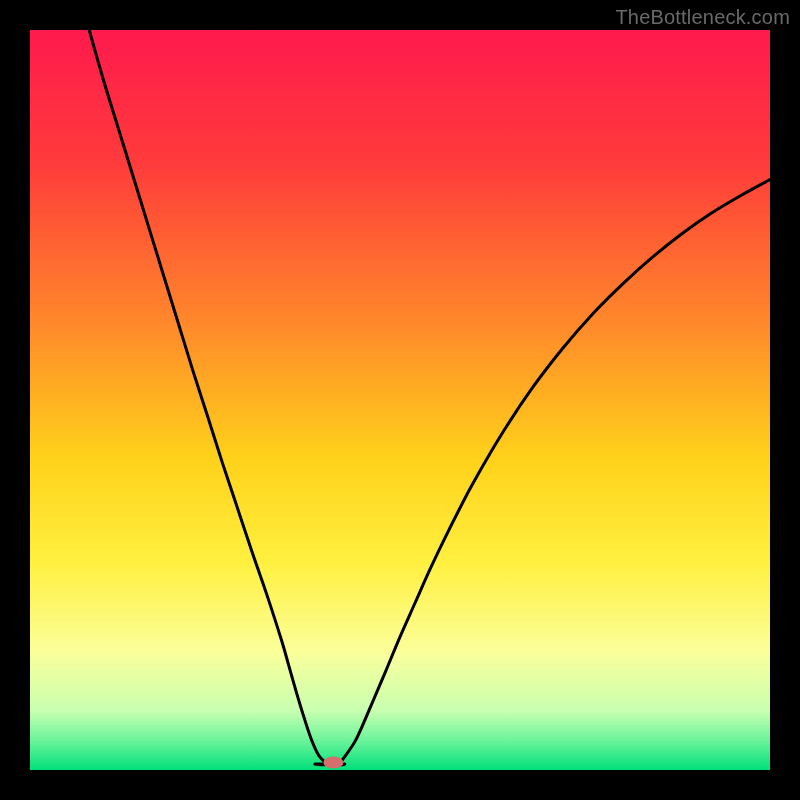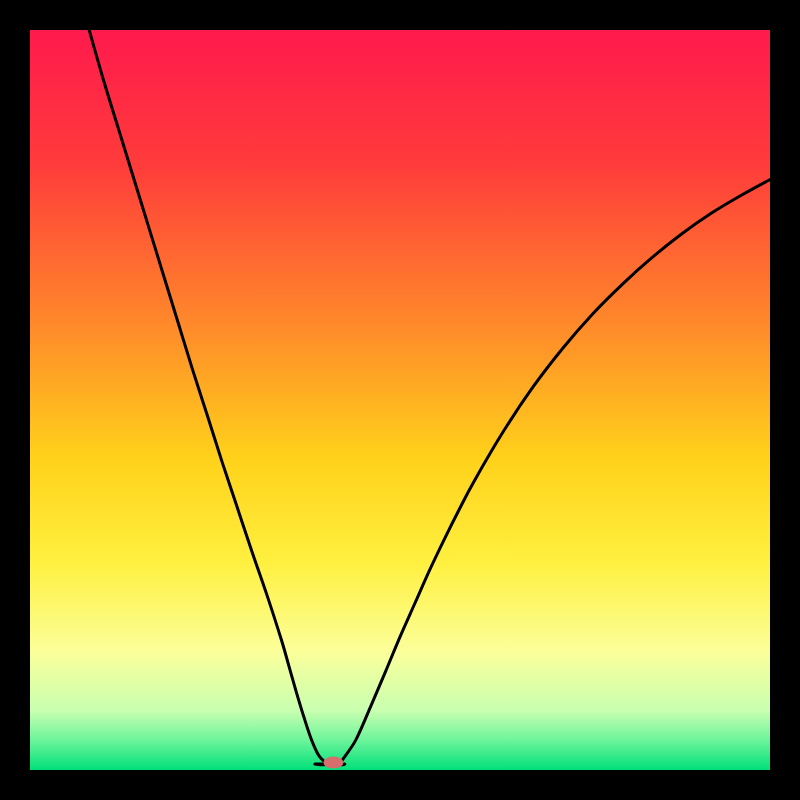--- a/index.html
+++ b/index.html
@@ -35,20 +35,21 @@
     height: 740px;
   }
   svg {
     display: block;
   }
 </style>
 </head>
 <body>
 
 <div class="frame">
+  <div class="watermark">TheBottleneck.com</div>
   <div class="plot-wrap">
     <svg id="chart-svg" width="740" height="740" viewBox="0 0 740 740">
         <defs>
           <linearGradient id="bg-grad" x1="0" y1="0" x2="0" y2="1">
             <stop offset="0%" stop-color="#ff1a4d"></stop>
             <stop offset="18%" stop-color="#ff3b3b"></stop>
             <stop offset="40%" stop-color="#ff8a2a"></stop>
             <stop offset="57.99999999999999%" stop-color="#ffd21a"></stop>
             <stop offset="72%" stop-color="#fff040"></stop>
             <stop offset="84%" stop-color="#fbff9a"></stop>

